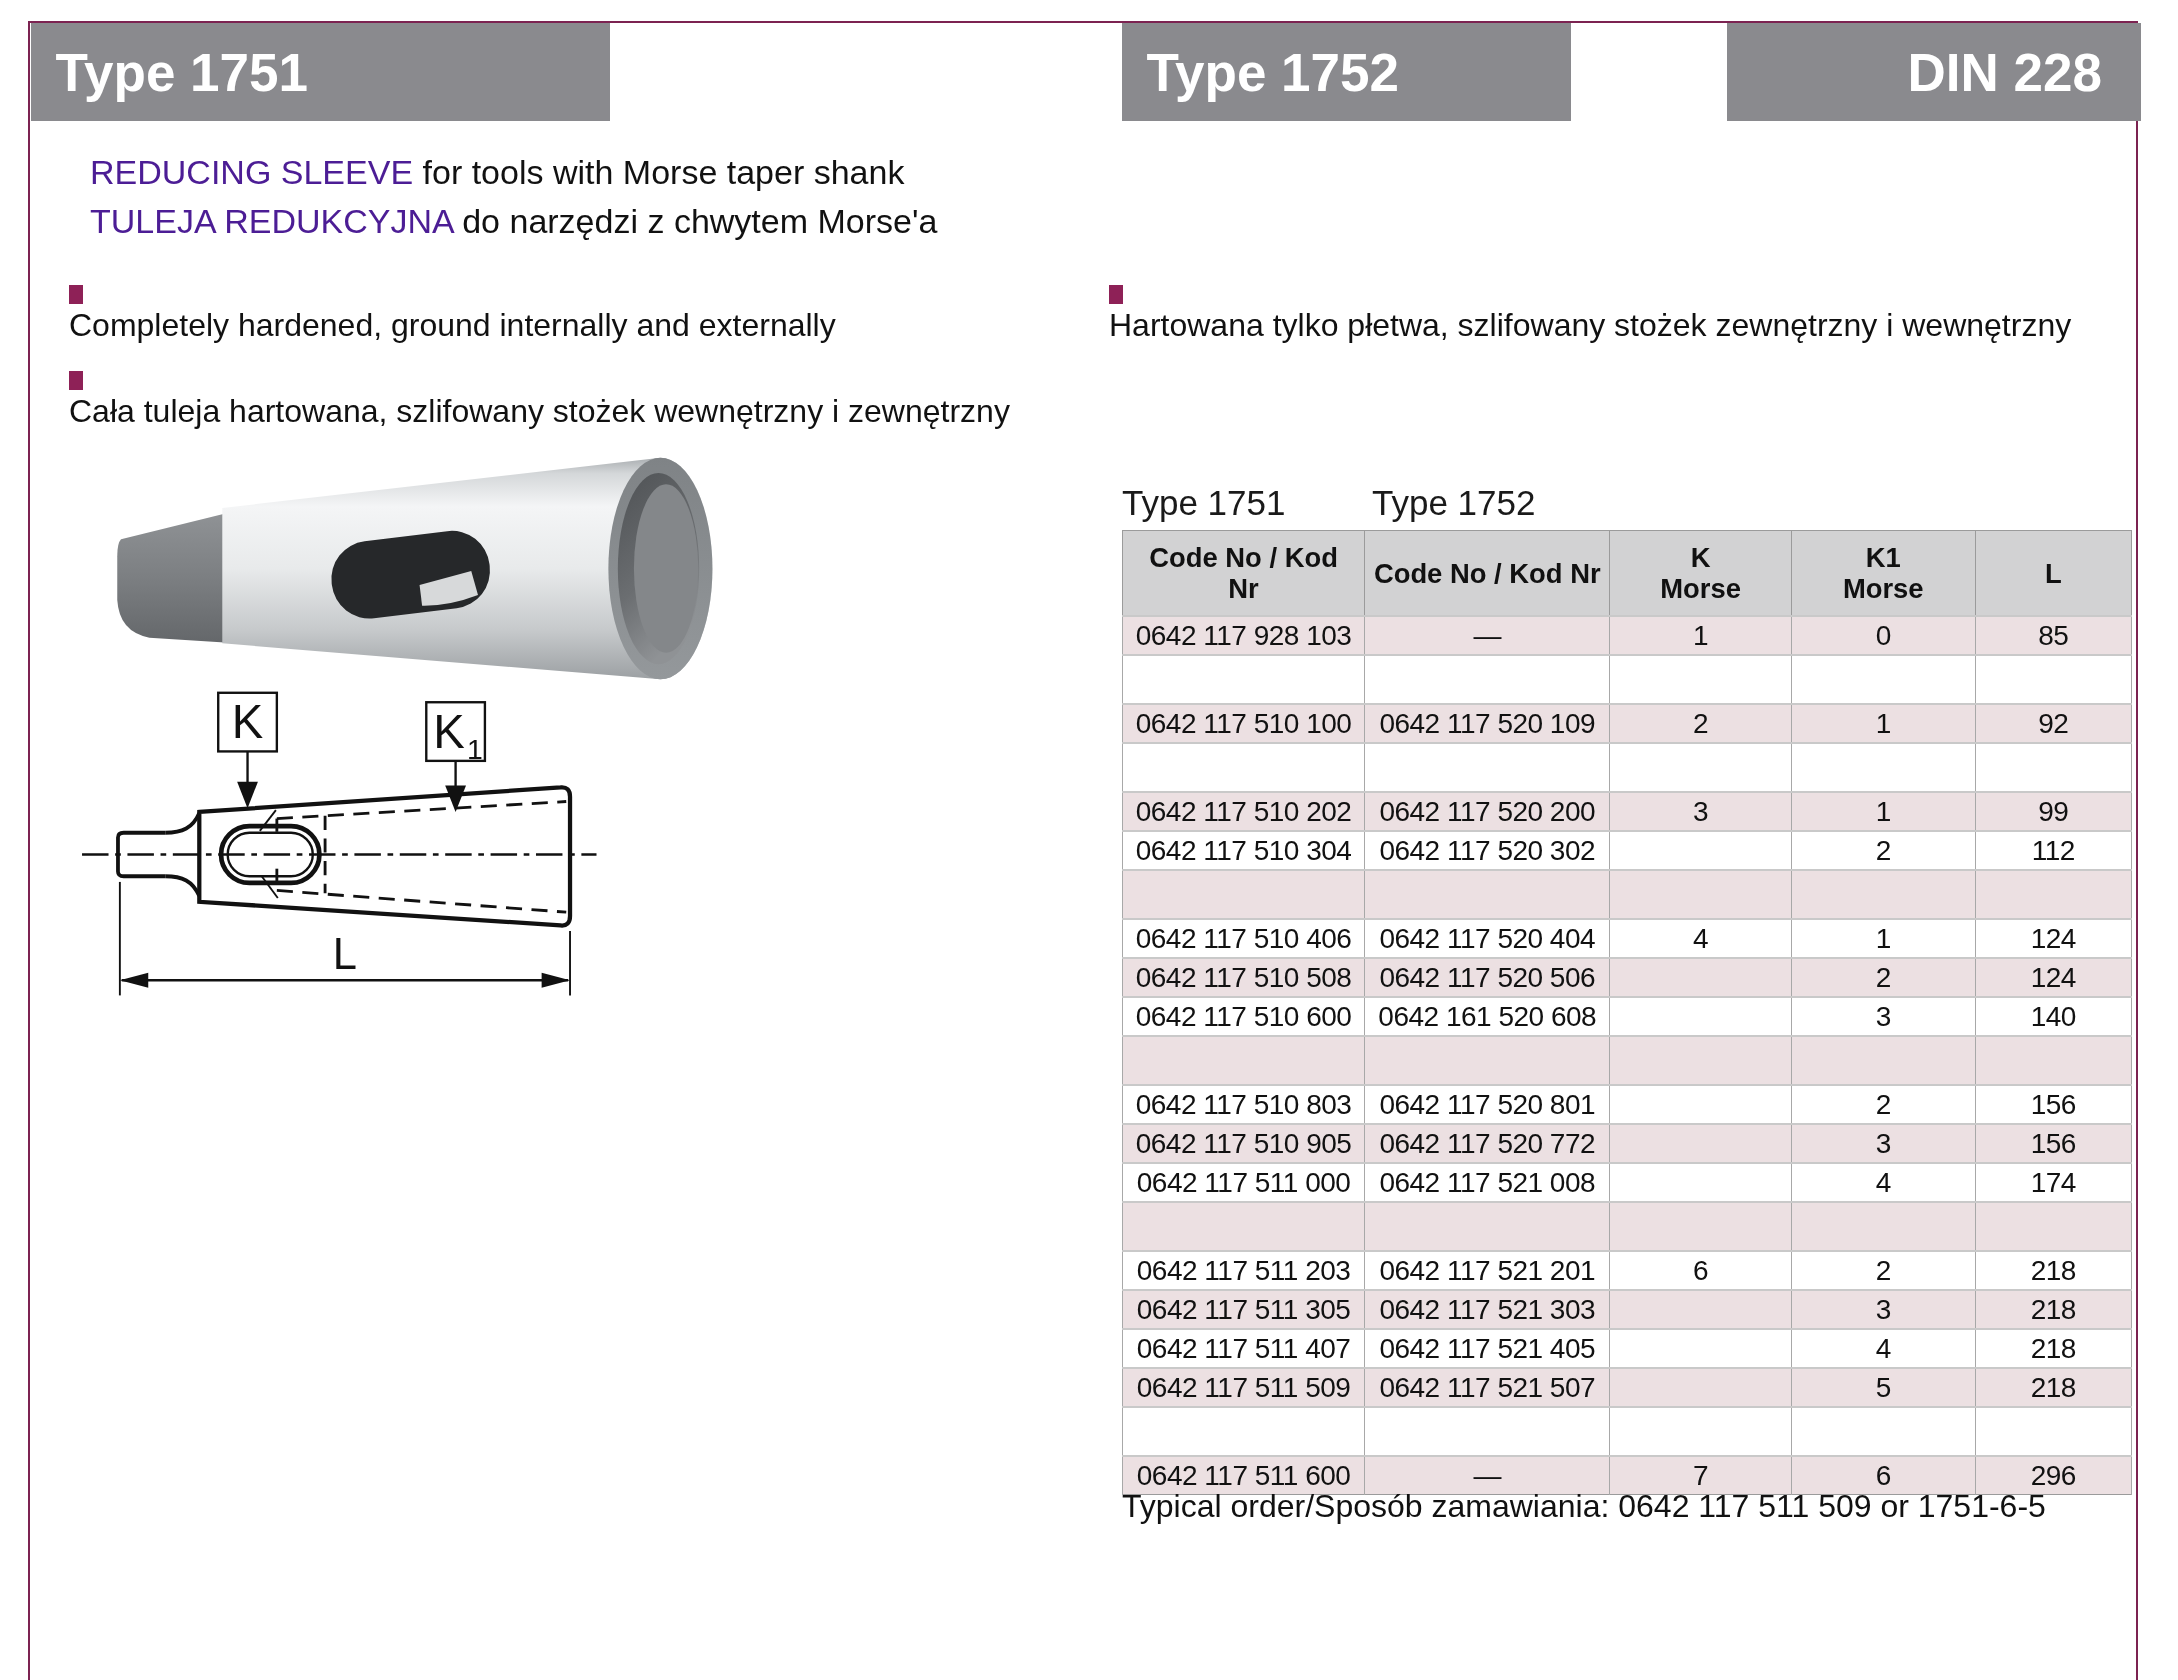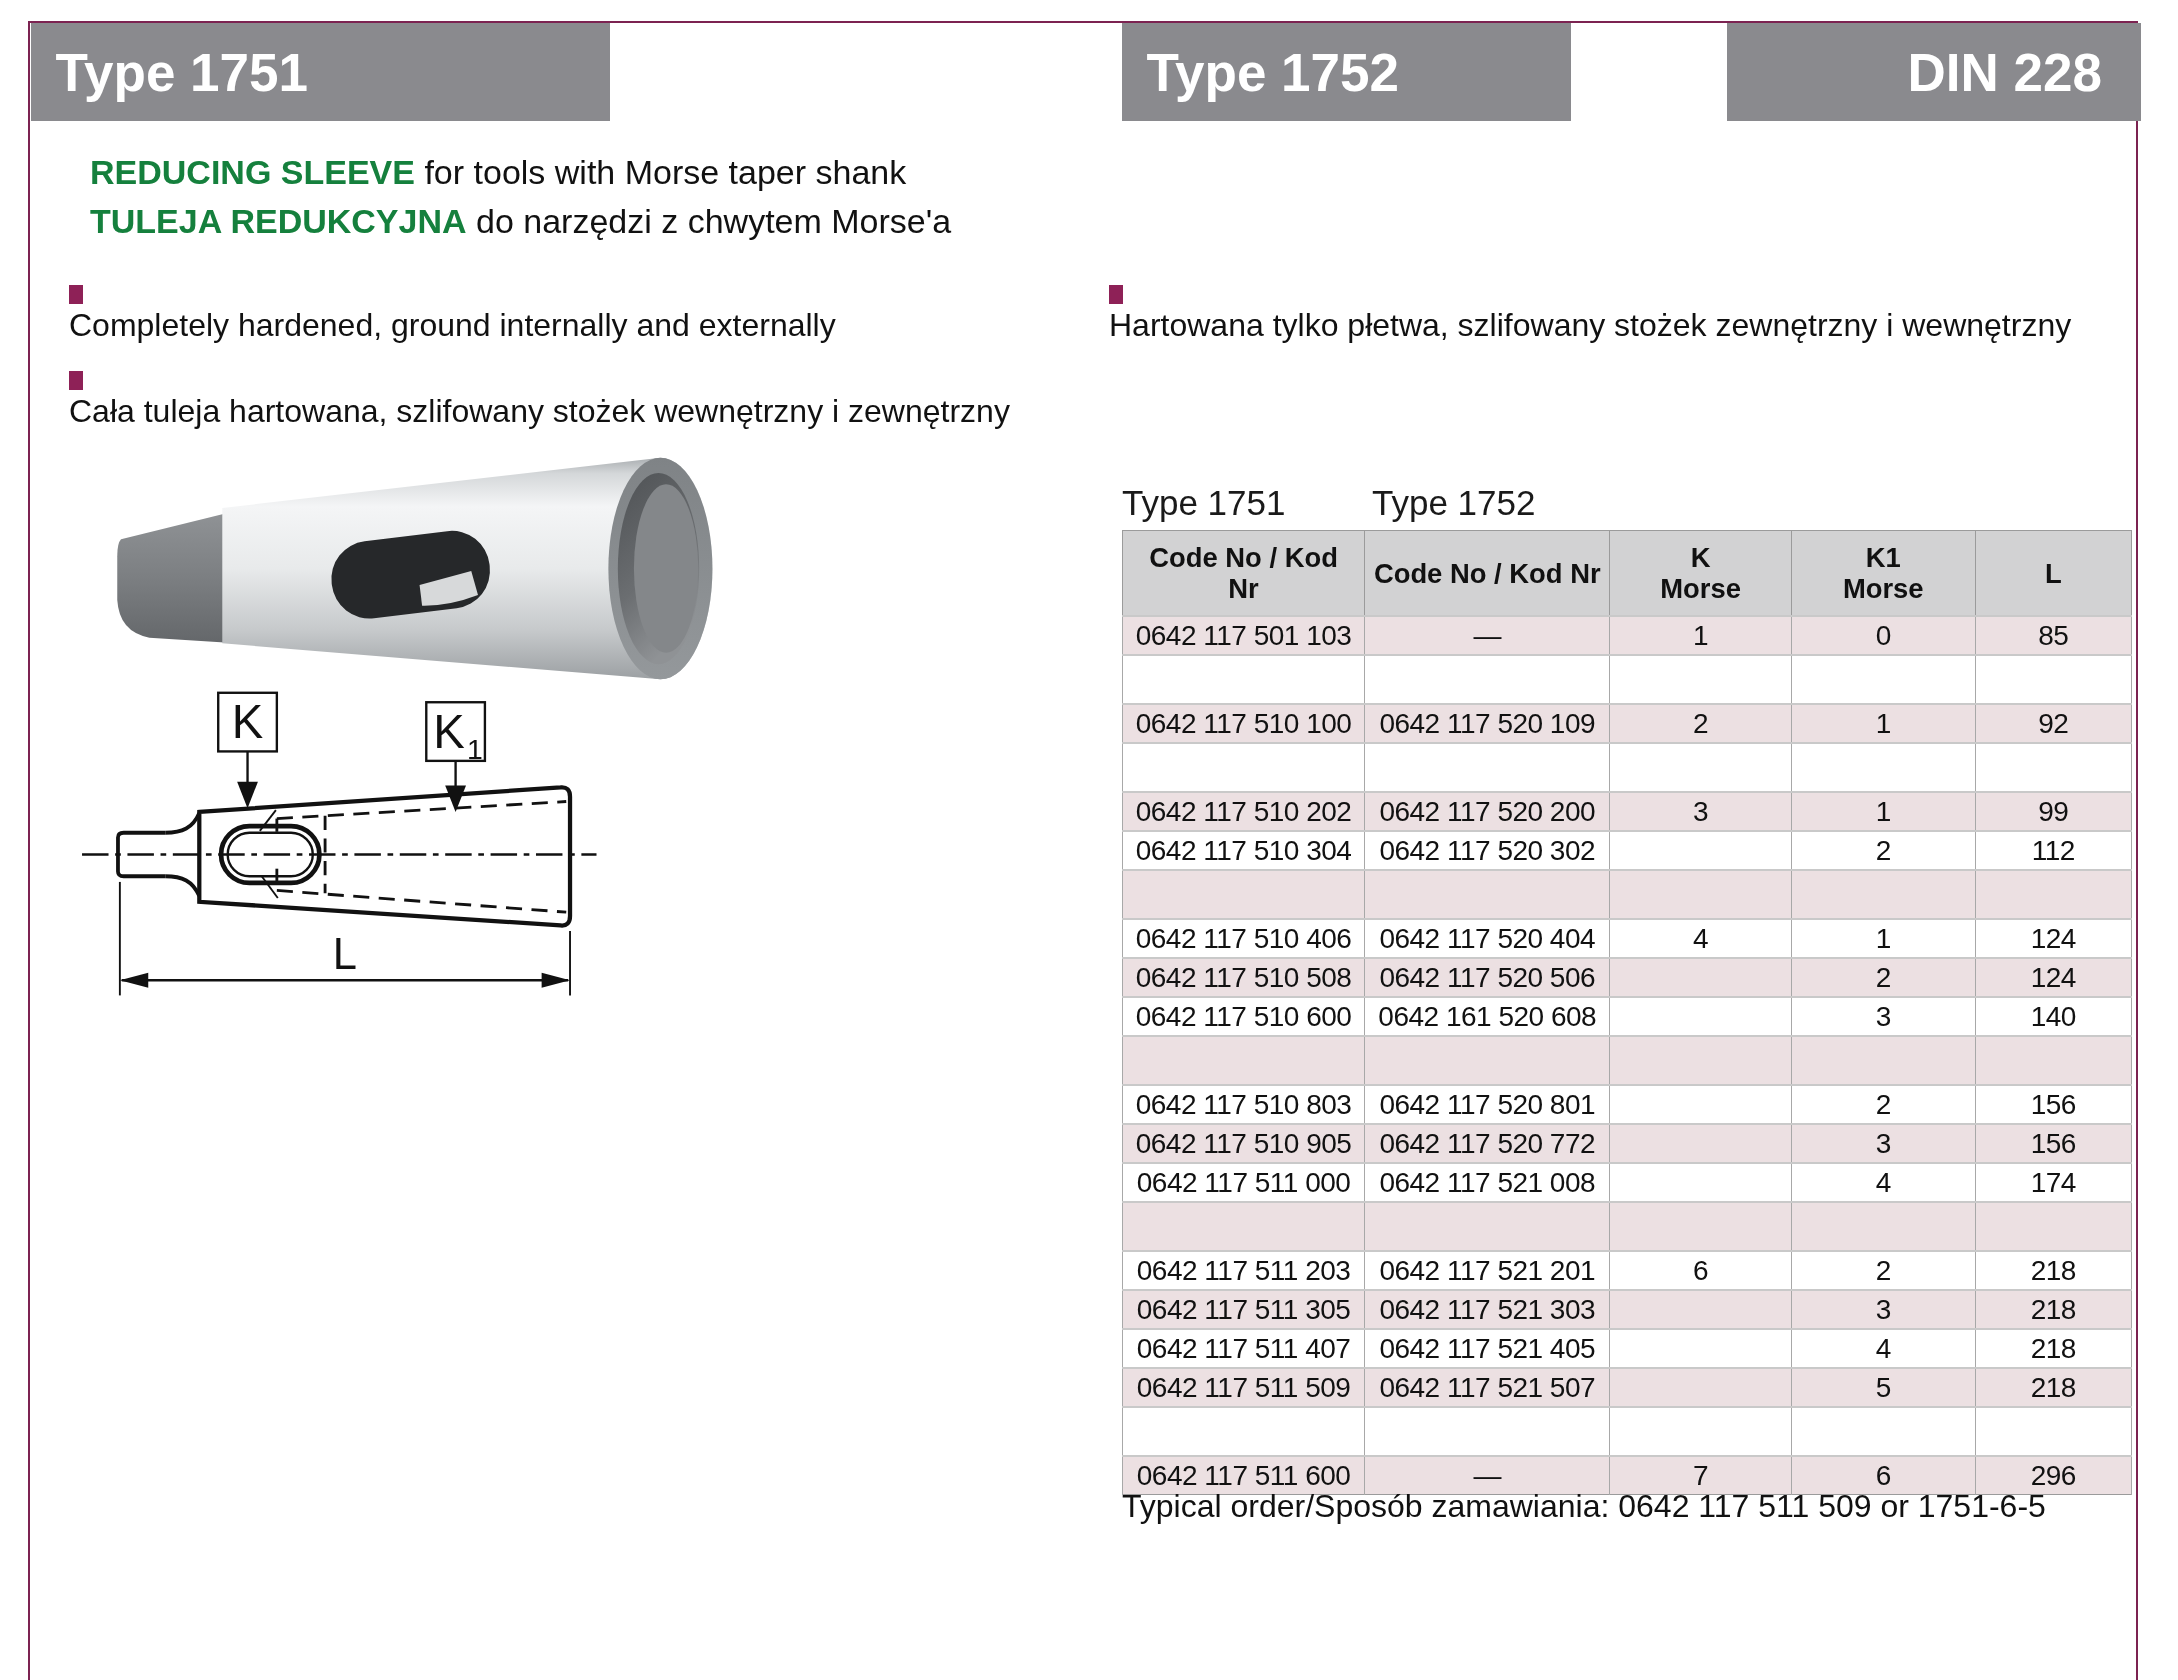--- a/index.html
+++ b/index.html
@@ -29,21 +29,21 @@
     color:#ffffff; font-weight:bold; font-size:53px;
     display:flex; align-items:center;
     box-sizing:border-box;
   }
   .banner-1751 { left:31px;  width:579px; padding-left:24.6px; }
   .banner-1752 { left:1122px; width:449px; padding-left:24.6px; }
   .banner-din  { left:1727px; width:414px; justify-content:flex-end; padding-right:39px; }
 
   
   .headline { position:absolute; left:90px; top:148px; font-size:34px; line-height:49px; }
-  .headline .accent { color:#15803d; font-weight:bold; }
+  .headline .accent { color:#4c1d95; font-weight:normal; }
 
   
   .features { position:absolute; top:274px; list-style:none; margin:0; padding:0; }
   .features-left  { left:69px; }
   .features-right { left:1109px; }
   .features li { display:flex; align-items:flex-start; margin-bottom:13.2px; font-size:32px; line-height:42px;flex-direction:column; }
   .bullet-sq {
     flex:0 0 auto; width:14px; height:19px; margin-top:11.4px; margin-right:26.5px;
     background:#8e2157;
   }
@@ -248,21 +248,21 @@
           <div>Morse</div>
         </th>
       <th>
           <div>L</div>
           <div></div>
         </th>
     </tr>
   </thead>
   <tbody>
       <tr>
-        <td>0642 117 501 103</td>
+        <td>0642 117 928 103</td>
         <td>—</td>
         <td>1</td>
         <td>0</td>
         <td>85</td>
       </tr>
       <tr class="blank">
         <td></td>
         <td></td>
         <td></td>
         <td></td>

